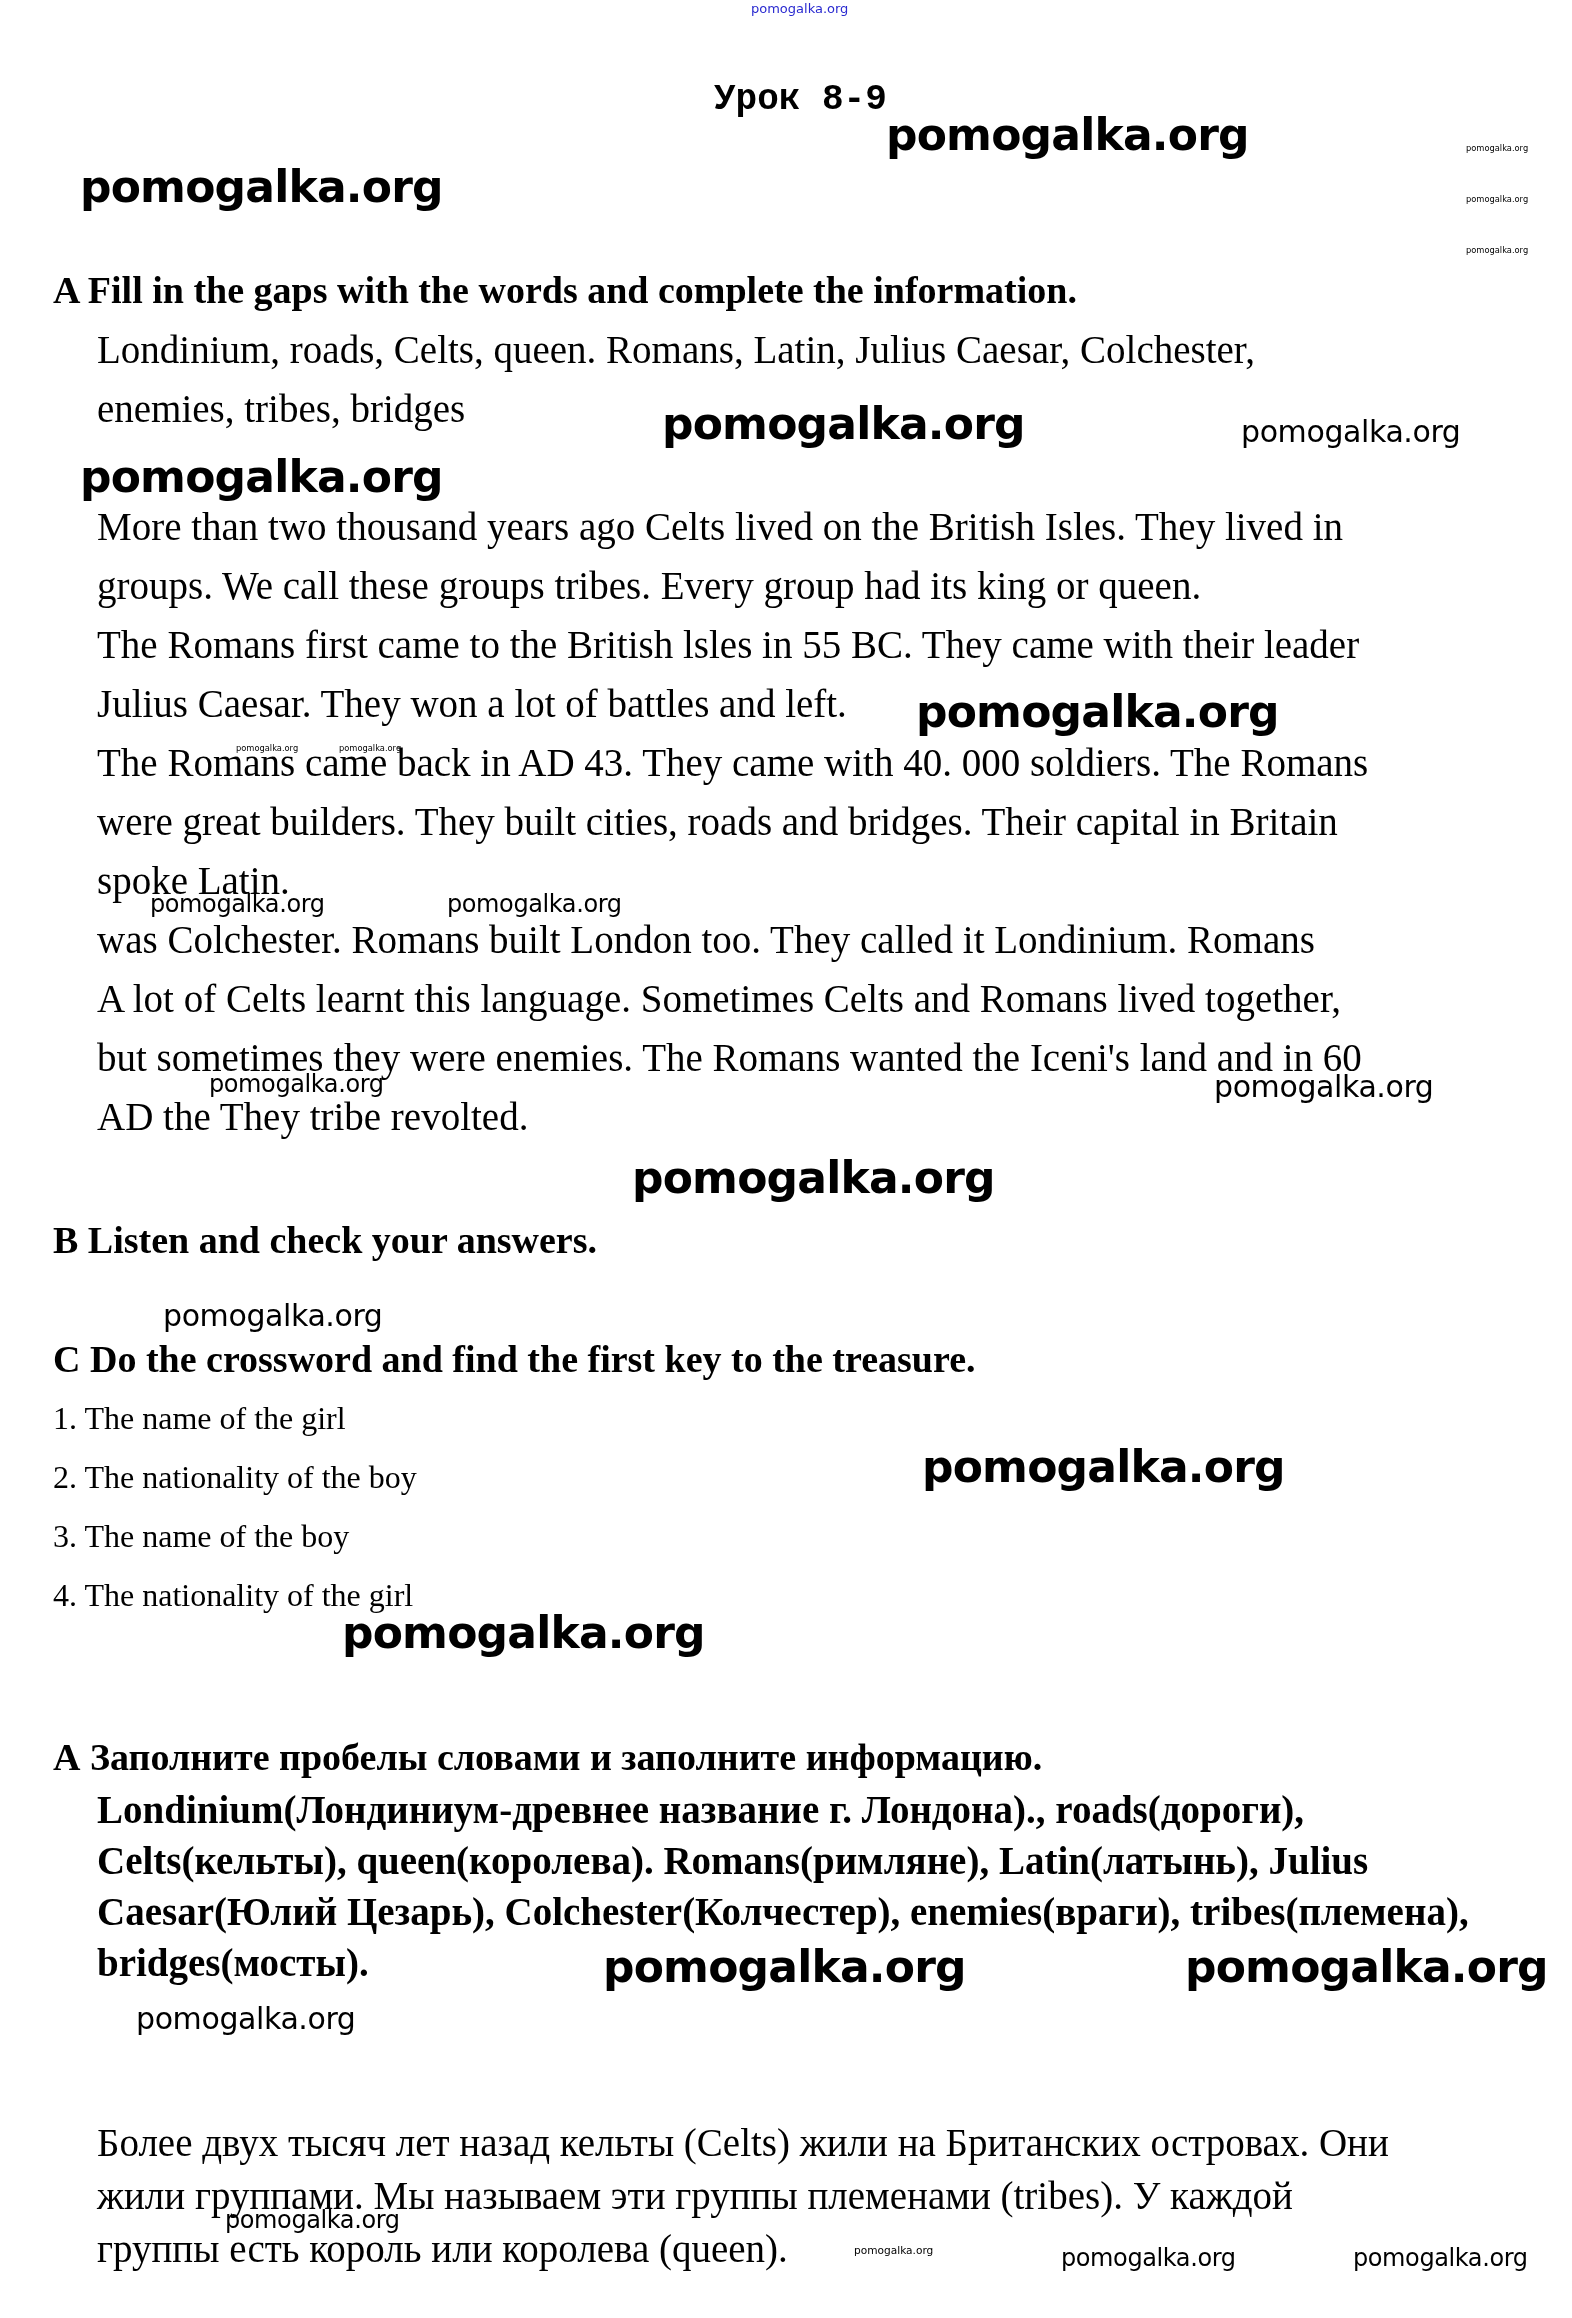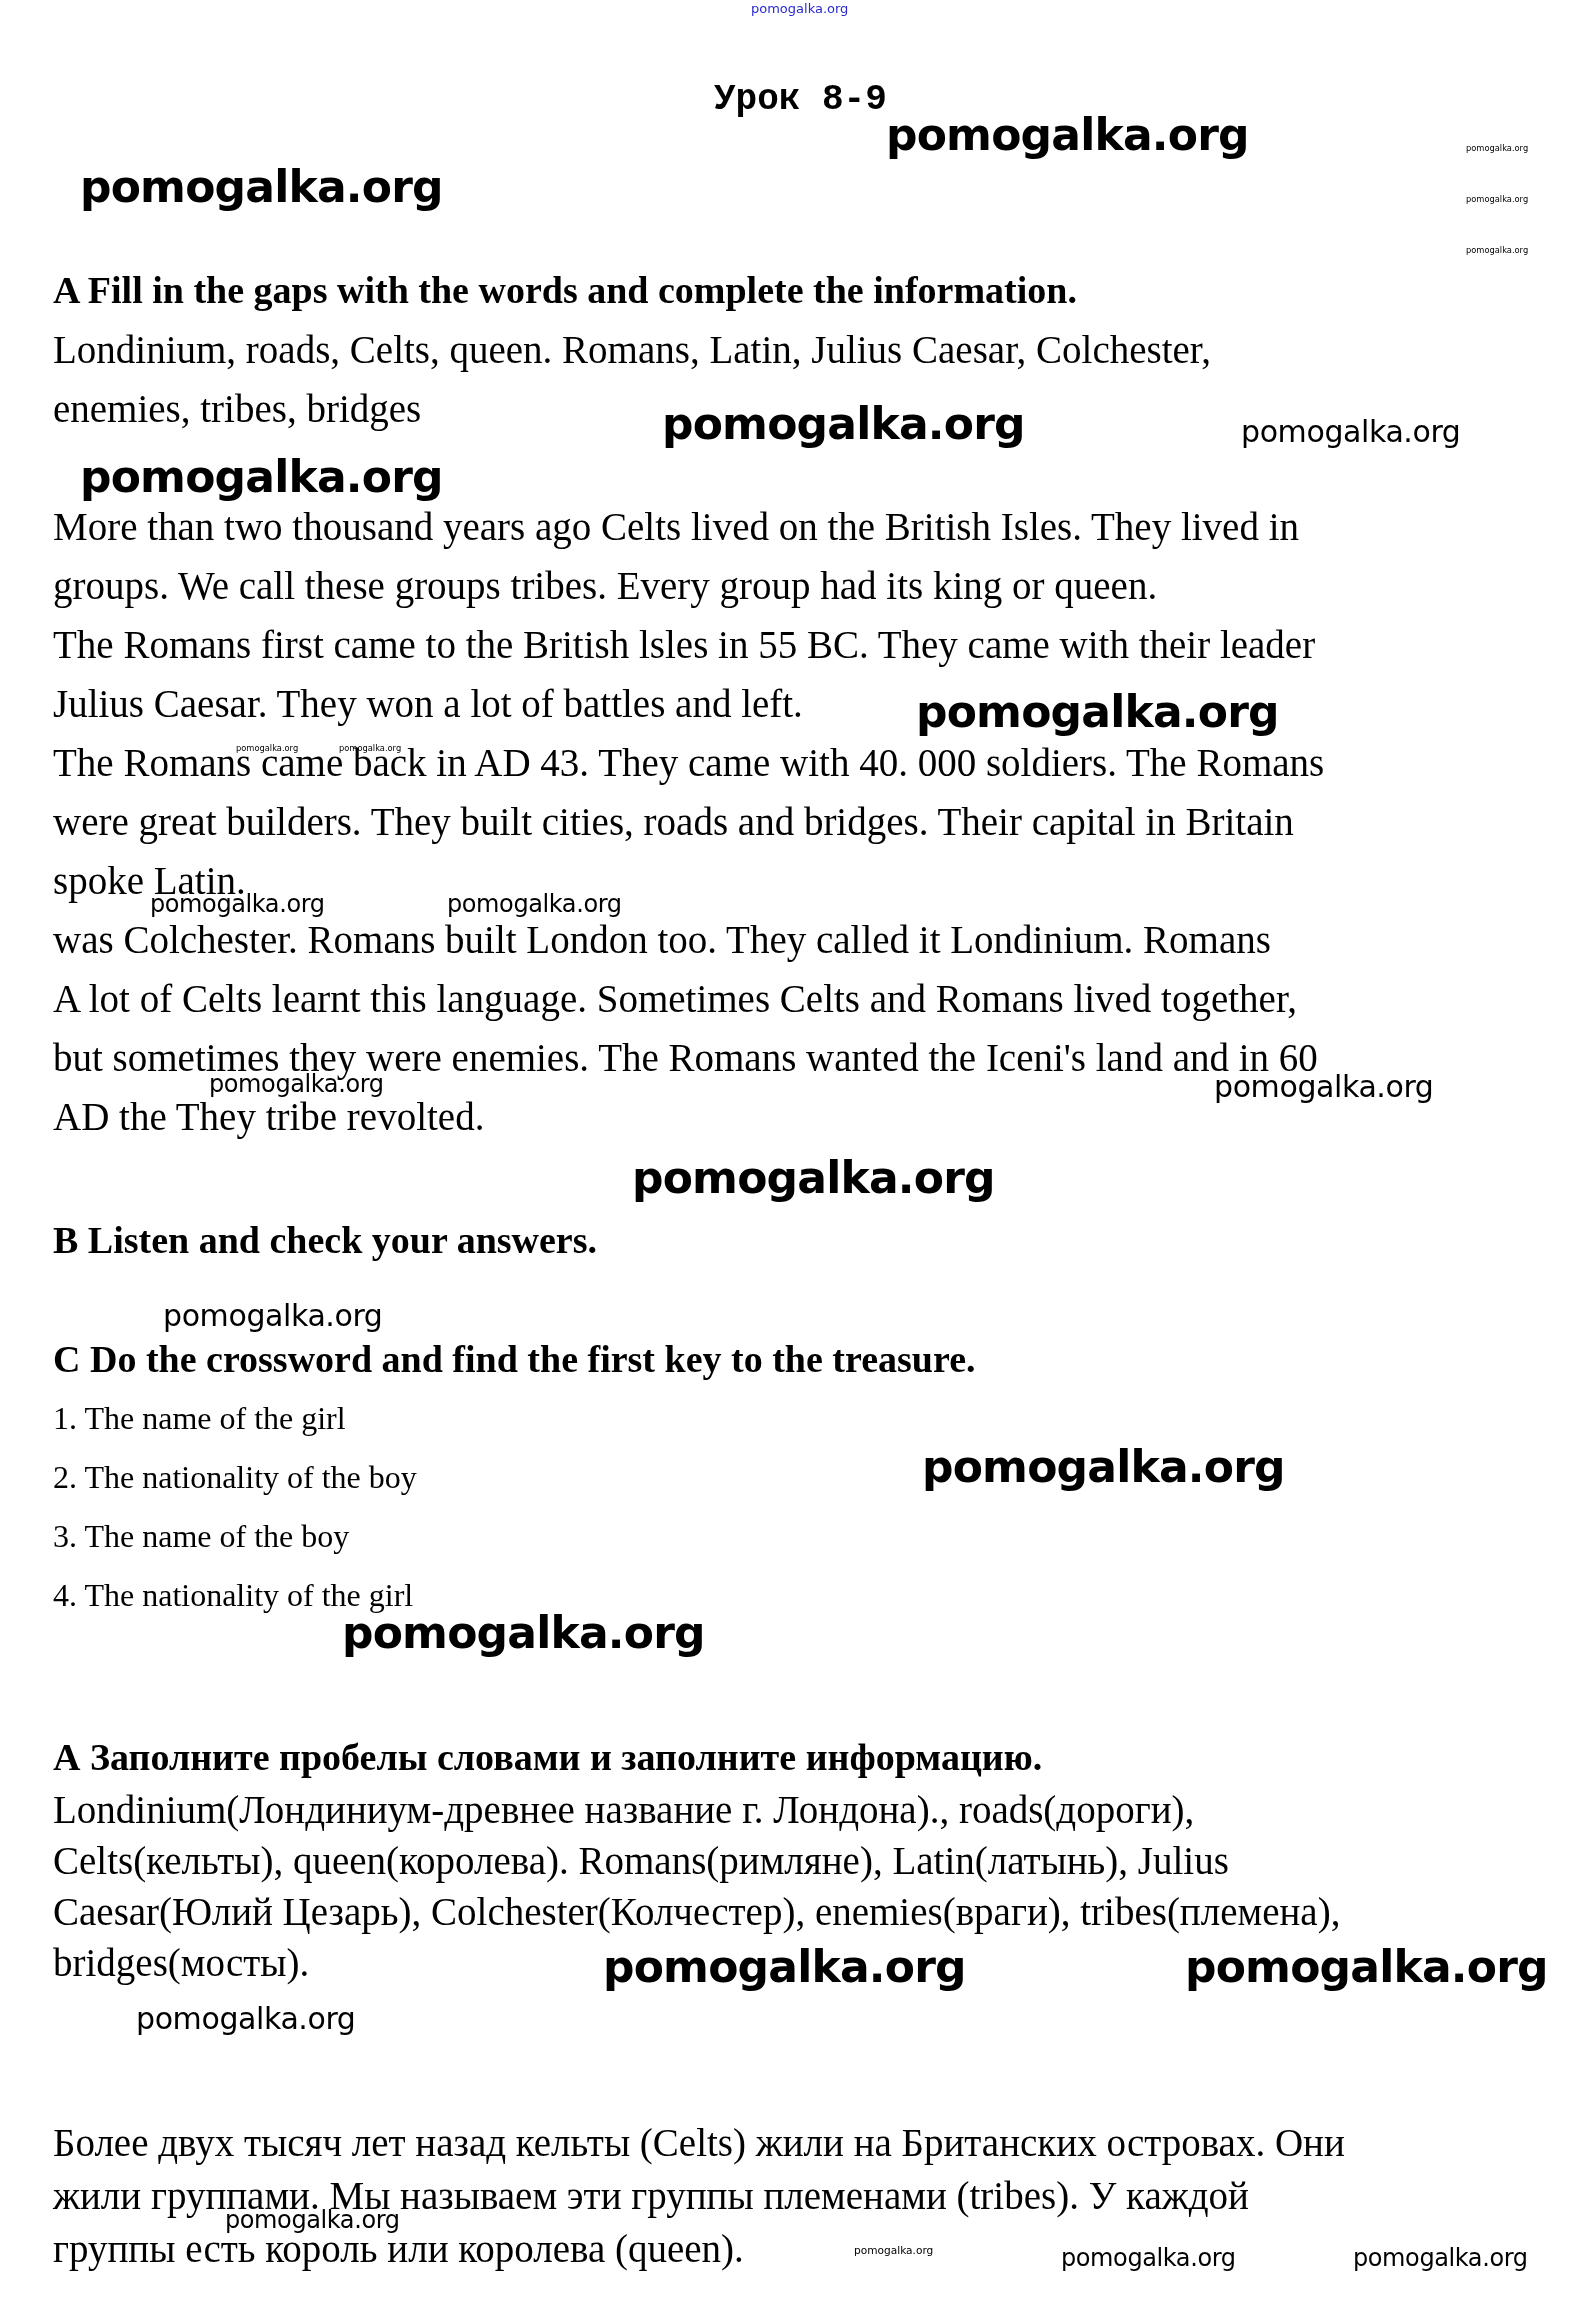--- a/index.html
+++ b/index.html
@@ -11,21 +11,21 @@
   .wm-l { font-size: 30px; font-weight: 500; letter-spacing: -0.4px; }
   .wm-m { font-size: 24px; letter-spacing: -0.4px; }
   .wm-s { font-size: 10.6px; }
   .wm-xs { font-size: 8.3px; }
   .wm-top { color: #2a2ad0; font-size: 13px; }
 
   .title { position: absolute; left: 714px; top: 79px; font-size: 36px; font-weight: bold; font-family: Liberation Mono, monospace; }
   .block { position: absolute; left: 53px; width: 1481px; font-family: "Liberation Serif", "DejaVu Serif", serif; }
   .heading { font-size: 38px; font-weight: bold; line-height: 59px; margin: 0; }
   .para { font-size: 39px; line-height: 59px; margin: 0; }
-  .line { display: block; white-space: nowrap; }
+  .line { display: block; white-space: nowrap; margin-left: 44px; }
   .list-item { display: block; font-size: 32px; line-height: 59px; white-space: nowrap; }
 </style>
 </head>
 <body>
 
 <div class="page">
 
   <div class="wm wm-top" style="left:751px; top:1.5px;">pomogalka.org</div>
 
   <div class="title">Урок 8-9</div>
@@ -87,21 +87,21 @@
       <span class="list-item">3. The name of the boy</span>
       <span class="list-item">4. The nationality of the girl</span>
     </div>
   </div>
 
   <div class="wm wm-xl" style="left:922px; top:1445px;">pomogalka.org</div>
   <div class="wm wm-xl" style="left:342px; top:1611px;">pomogalka.org</div>
 
   <div class="block" style="top:1731px;">
     <h2 class="heading serif" style="line-height:53px;">А Заполните пробелы словами и заполните информацию.</h2>
-    <p class="para" style="line-height:51px;">
+    <p class="para" style="line-height:51px;font-weight:bold;">
       <span class="line">Londinium(Лондиниум-древнее название г. Лондона)., roads(дороги),</span>
       <span class="line">Celts(кельты), queen(королева). Romans(римляне), Latin(латынь), Julius</span>
       <span class="line">Caesar(Юлий Цезарь), Colchester(Колчестер), enemies(враги), tribes(племена),</span>
       <span class="line">bridges(мосты).</span>
     </p>
   </div>
 
   <div class="wm wm-xl" style="left:603px; top:1945px;">pomogalka.org</div>
   <div class="wm wm-xl" style="left:1185px; top:1945px;">pomogalka.org</div>
   <div class="wm wm-l" style="left:136px; top:2004px;">pomogalka.org</div>

